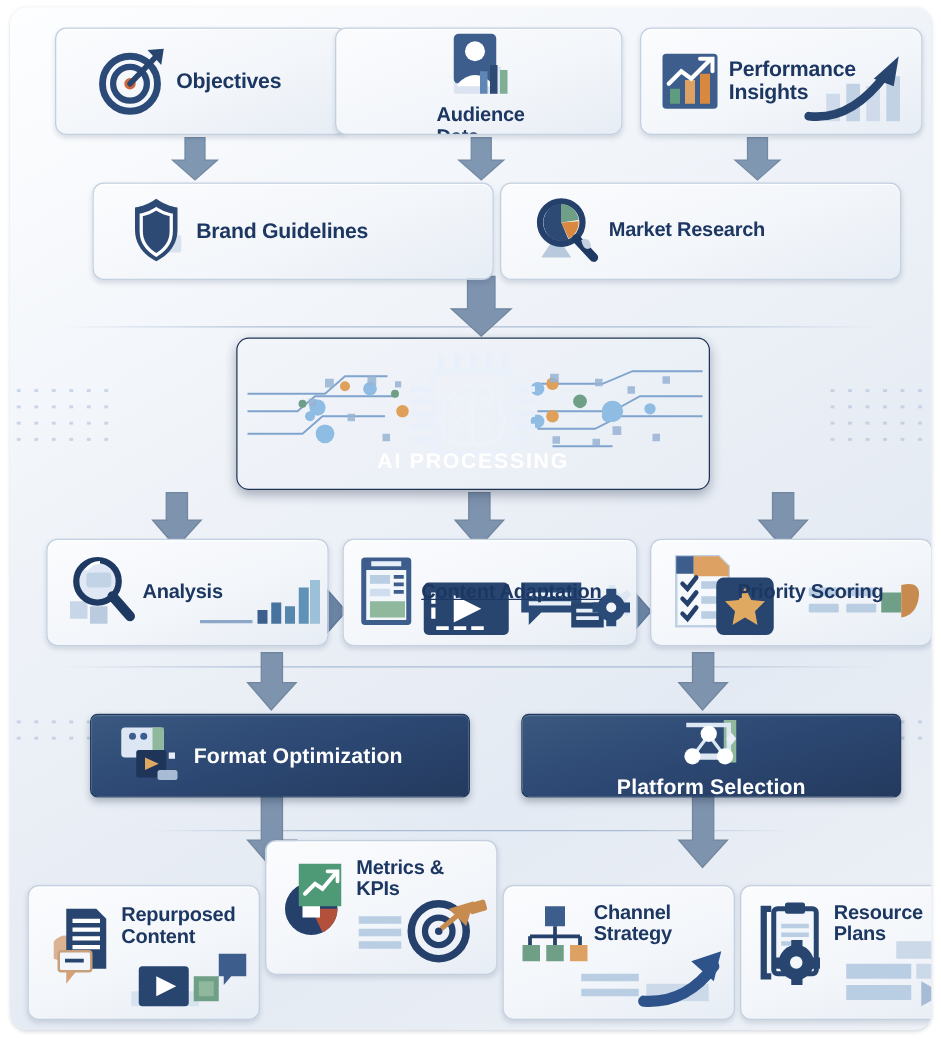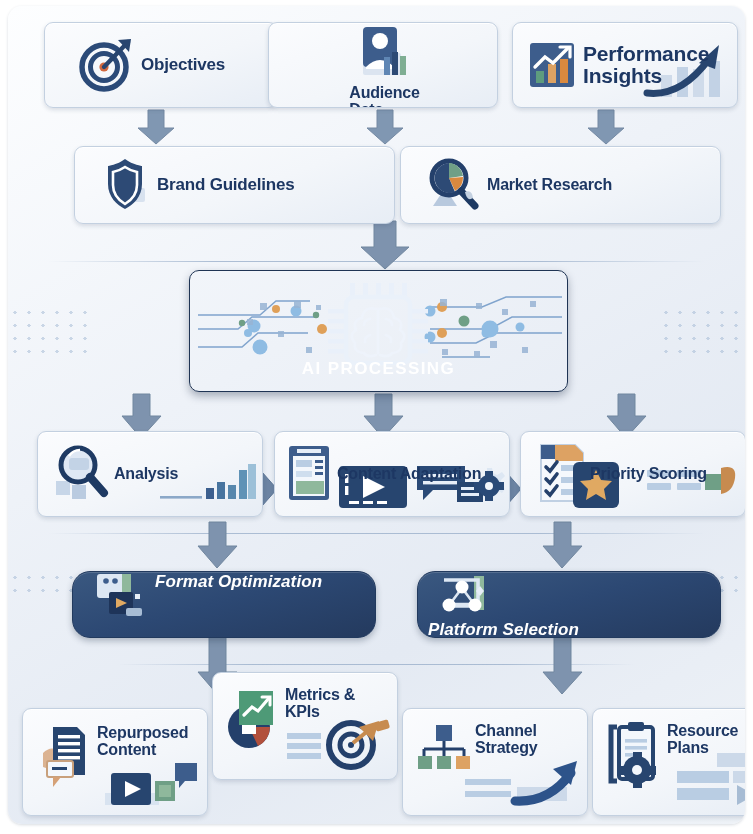--- a/index.html
+++ b/index.html
@@ -10,24 +10,24 @@
   .dots{position:absolute;width:86px;height:52px;opacity:.5;
     background-image:radial-gradient(#9fb6d2 1.6px, transparent 1.7px);
     background-size:14px 13px;}
   .dots.l{left:0;} .dots.r{right:0;}
   .hline{position:absolute;height:1px;background:linear-gradient(90deg,rgba(150,172,200,0) 0%,rgba(150,172,200,.75) 25%,rgba(150,172,200,.75) 75%,rgba(150,172,200,0) 100%);}
   
   .card{position:absolute;border-radius:9px;background:linear-gradient(160deg,#fbfcfe 0%,#f3f6fa 55%,#e7edf5 100%);
     border:1px solid #c3d0e0;box-shadow:0 2px 4px rgba(45,65,95,.16), inset 0 1px 0 #ffffff;
     display:flex;align-items:center;overflow:hidden;}
   .card .lbl{position:relative;z-index:4;color:#1d3763;font-weight:bold;letter-spacing:-.2px;line-height:1.06;}
-  .darkcard{position:absolute;border-radius:18px;
+  .darkcard{position:absolute;border-radius:6px;
     background:linear-gradient(165deg,#3b5a85 0%,#2d4straight 0%,#2c4873 50%,#24395d 100%);
     border:1px solid #223a5e;box-shadow:0 3px 6px rgba(30,45,70,.30), inset 0 1px 0 rgba(255,255,255,.16);
-    display:flex;align-items:flex-start;overflow:hidden;font-style:italic;}
+    display:flex;align-items:center;overflow:hidden;}
   .darkcard .lbl{position:relative;z-index:4;color:#fff;font-weight:bold;letter-spacing:.1px;}
   
   #band{position:absolute;border-radius:10px;
     background:linear-gradient(120deg,#34527e 0%,#2c4husband 0%,#2d4a76 35%,#27405f 75%,#2b466e 100%);
     border:1px solid #1f3454;box-shadow:0 4px 9px rgba(25,40,65,.35), inset 0 1px 0 rgba(255,255,255,.15);overflow:hidden;}
   #band .bandlbl{position:absolute;left:0;right:0;bottom:12px;text-align:center;color:#fff;
     font-weight:bold;font-size:17px;letter-spacing:1.4px;}
   svg{display:block;overflow:visible;}
   .arrow{position:absolute;}
 </style>
@@ -133,21 +133,21 @@
     <span style="flex:0 0 auto;margin-left:9px;">
       <svg width="50" height="56" viewBox="0 0 50 56">
         <rect x="2" y="6" width="44" height="44" rx="3" fill="#3d5d8c"></rect>
         <rect x="8" y="34" width="8" height="12" fill="#5e9c7e"></rect>
         <rect x="20" y="27" width="8" height="19" fill="#dda263"></rect>
         <rect x="32" y="22" width="8" height="24" fill="#d9893f"></rect>
         <path d="M7 30 L17 20 L25 26 L40 11" stroke="#fff" stroke-width="3.4" fill="none" stroke-linecap="round"></path>
         <path d="M32 10 h10 v10" stroke="#fff" stroke-width="3.2" fill="none" stroke-linecap="round"></path>
       </svg>
     </span>
-    <span class="lbl" style="font-size:21px;white-space:pre-line;margin-left:5px;">Performance
+    <span class="lbl" style="font-size:17px;white-space:pre-line;margin-left:5px;">Performance
 Insights</span>
     <span style="position:absolute;right:4px;bottom:6px;">
       <svg width="90" height="62" viewBox="0 0 90 62">
         <rect x="18" y="36" width="11" height="22" fill="#cfdbea"></rect>
         <rect x="34" y="28" width="11" height="30" fill="#c2d2e5"></rect>
         <rect x="50" y="30" width="11" height="28" fill="#cfdbea"></rect>
         <rect x="66" y="22" width="11" height="36" fill="#c2d2e5"></rect>
         <path d="M4 54 q34 4 62 -34" stroke="#27456f" stroke-width="7" fill="none" stroke-linecap="round"></path>
         <path d="M56 24 L76 6 L72 30 Z" fill="#27456f"></path>
       </svg>
@@ -293,21 +293,21 @@
         <rect x="6" y="14" width="32" height="40" fill="#f3f7fc"></rect>
         <rect x="10" y="7" width="24" height="4" fill="#e6eef8"></rect>
         <rect x="9" y="18" width="16" height="7" fill="#b9cde3"></rect>
         <rect x="28" y="18" width="8" height="3" fill="#3d5d8c"></rect>
         <rect x="28" y="24" width="8" height="3" fill="#3d5d8c"></rect>
         <rect x="9" y="29" width="16" height="6" fill="#cfdeee"></rect>
         <rect x="28" y="30" width="8" height="3" fill="#3d5d8c"></rect>
         <rect x="9" y="39" width="28" height="13" fill="#8fb89c"></rect>
       </svg>
     </span>
-    <span class="lbl" style="font-size:16px;margin-left:2px;">Content Adaptation</span>
+    <span class="lbl" style="font-size:16px;margin-left:2px;text-decoration:underline;">Content Adaptation</span>
     <span style="position:absolute;left:64px;bottom:8px;">
       <svg width="68" height="42" viewBox="0 0 68 42">
         <rect x="0" y="0" width="68" height="42" rx="4" fill="#27456f"></rect>
         <path d="M24 10 L46 21 L24 32 Z" fill="#fff"></path>
         <rect x="6" y="8" width="3.4" height="9" fill="#fff"></rect>
           <rect x="6" y="20" width="3.4" height="9" fill="#fff"></rect>
         <rect x="10" y="35" width="10" height="3" fill="#fff"></rect>
           <rect x="24" y="35" width="10" height="3" fill="#fff"></rect>
         <rect x="38" y="35" width="10" height="3" fill="#fff"></rect>
       </svg>

